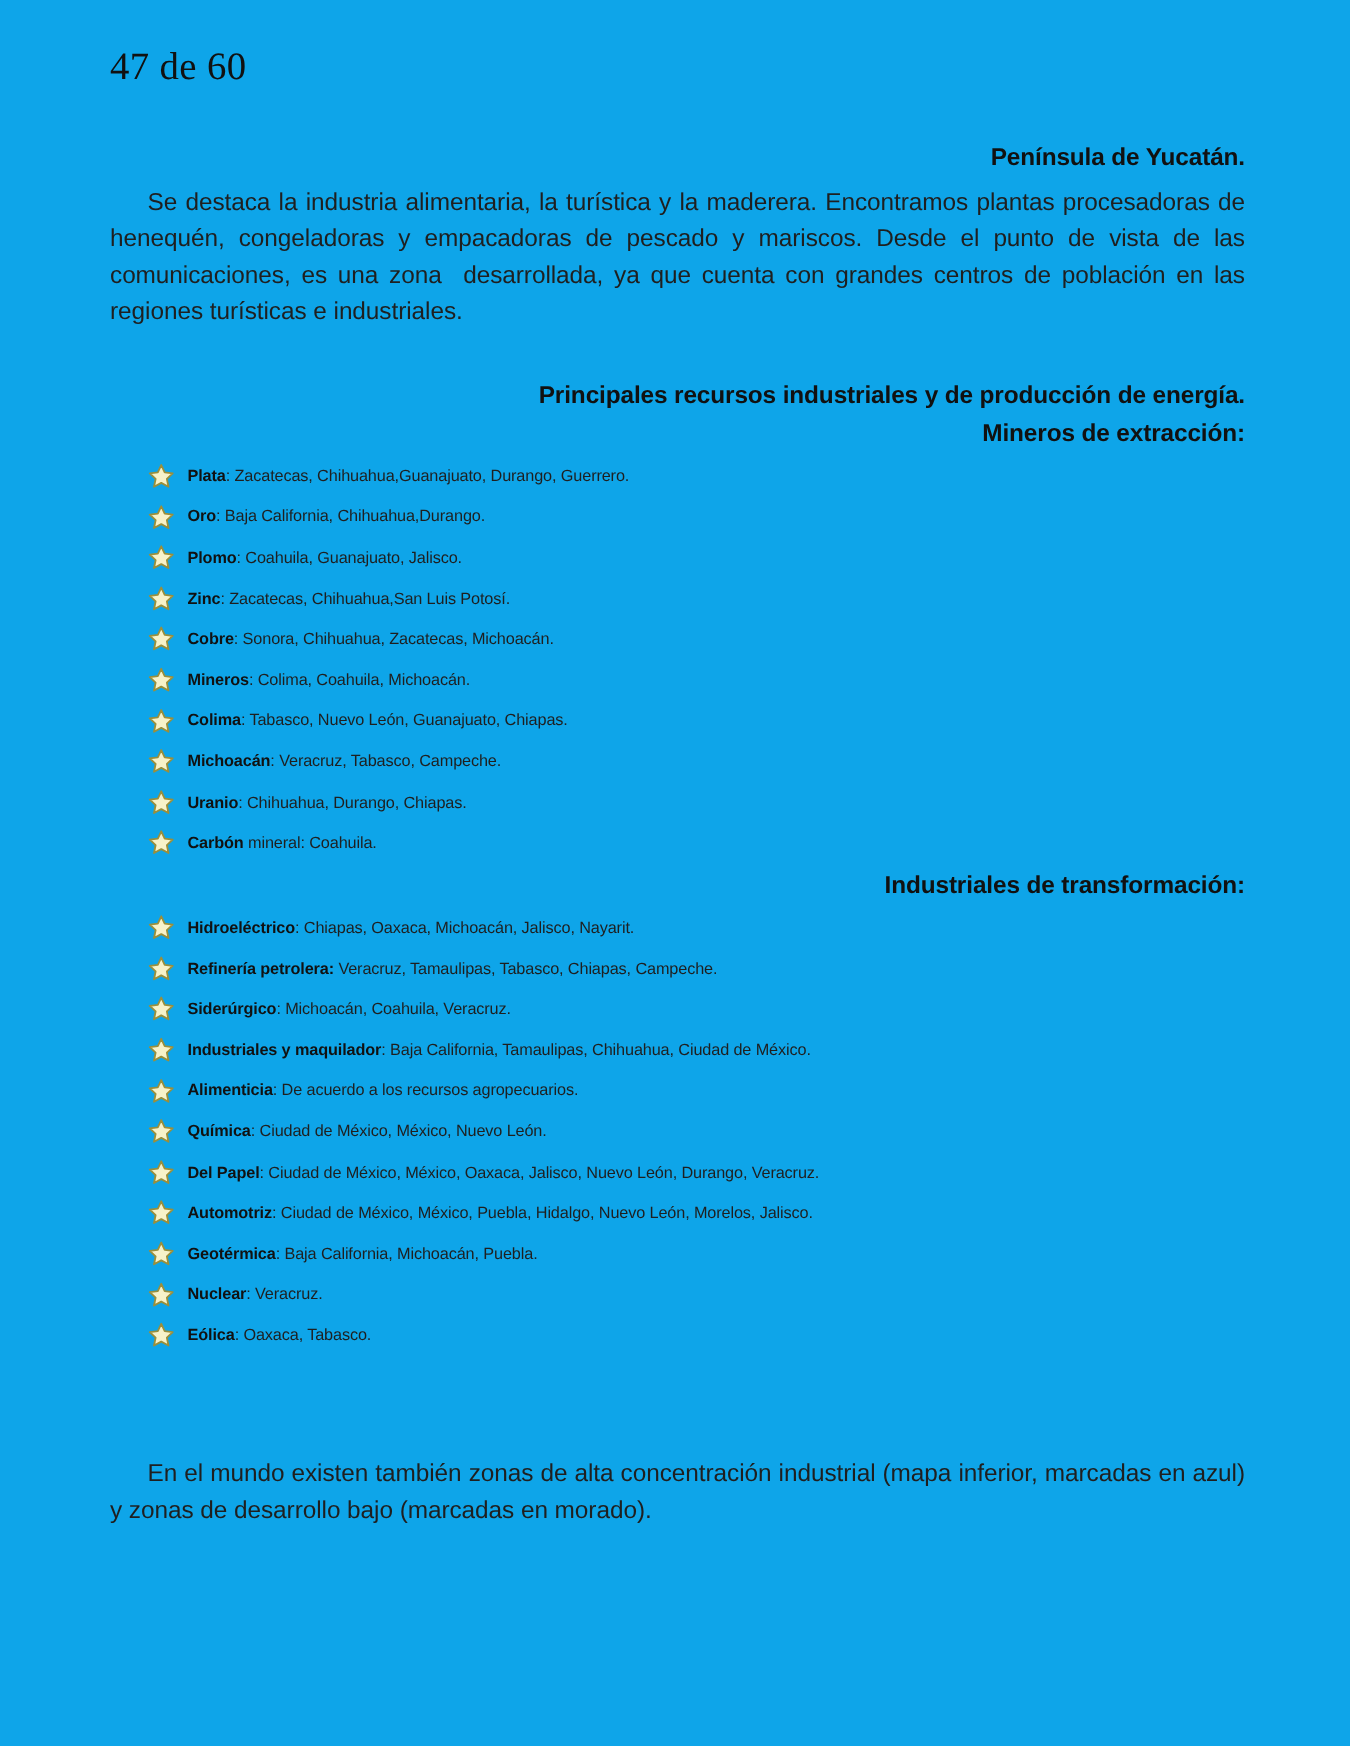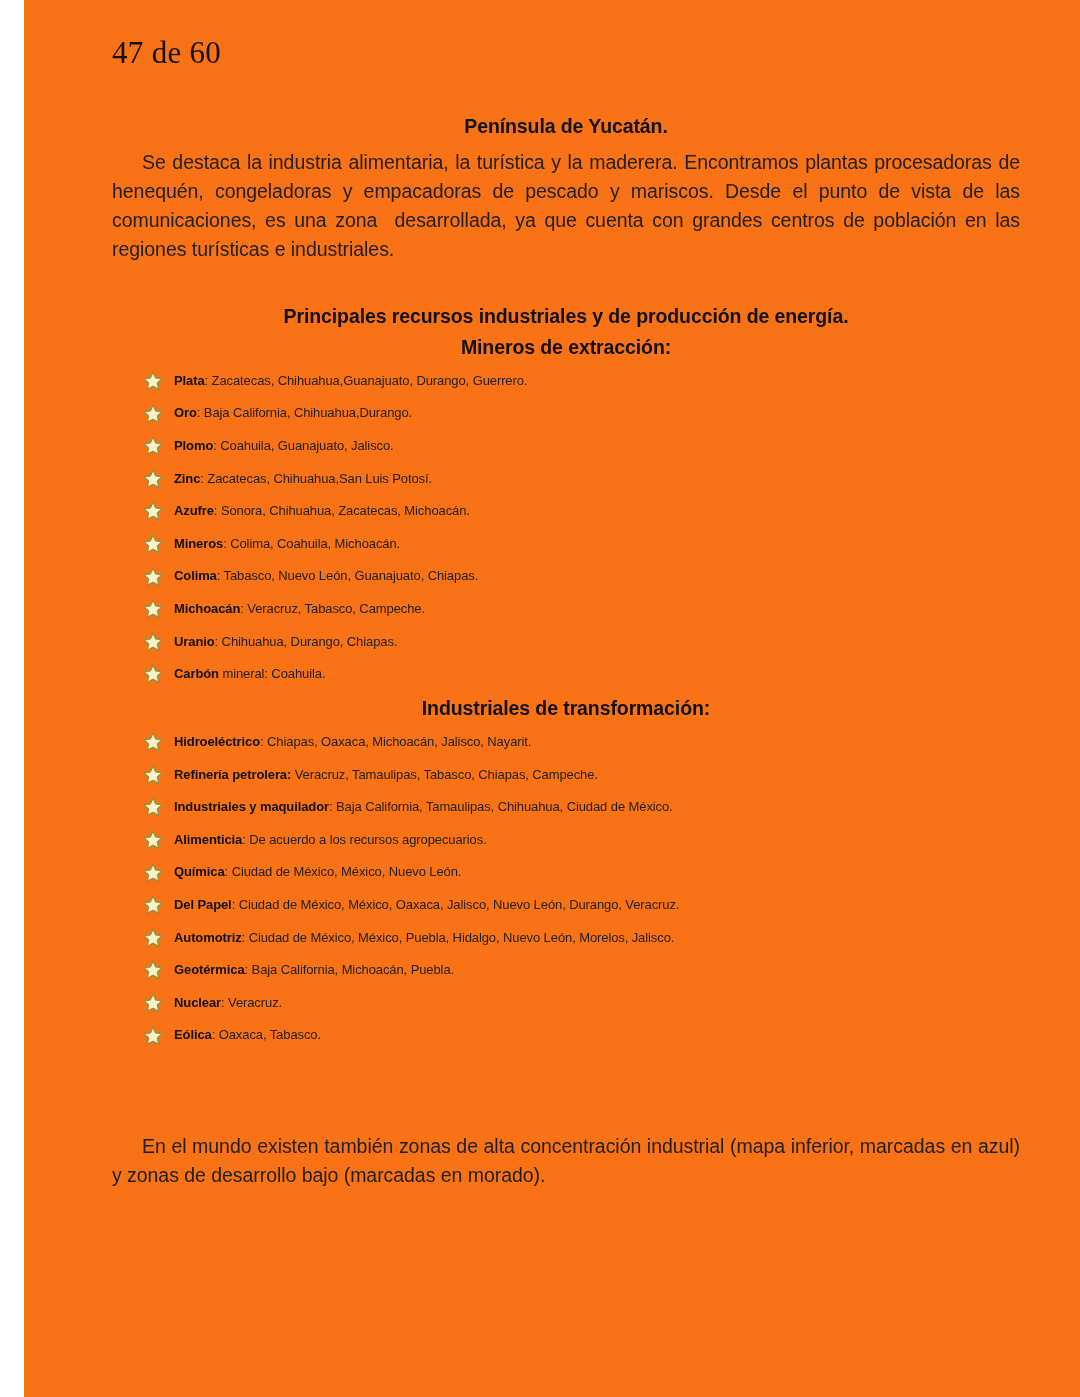--- a/index.html
+++ b/index.html
@@ -12,22 +12,21 @@
     height: 1397px;
     position: relative;
     font-family: "Liberation Sans", sans-serif;
     color: #1a1a1a;
     overflow: hidden;
   }
 
   .page {
     position: absolute;
     inset: 0;
-    background: #f97316;
-    margin-left: 24px;
+    background: #0ea5e9;
   }
 
   
   .page-number {
     position: absolute;
     left: 88px;
     top: 36px;
     font-family: "Liberation Serif", serif;
     font-size: 31px;
     line-height: 1.1;
@@ -37,21 +36,21 @@
 
   
   .content {
     position: absolute;
     left: 88px;
     top: 112px;
     width: 908px;
   }
 
   .heading {
-    text-align: center;
+    text-align: right;
     font-weight: bold;
     font-size: 19.5px;
     line-height: 1.45;
     color: #111111;
     letter-spacing: -0.1px;
   }
 
   .heading-yucatan { margin: 0 0 8px 0; }
 
   .para {
@@ -137,21 +136,21 @@
               <path d="M12 2.2 L15.0 8.6 L22.0 9.5 L16.9 14.3 L18.3 21.2 L12 17.8 L5.7 21.2 L7.1 14.3 L2.0 9.5 L9.0 8.6 Z" fill="#f7f2c9" stroke="#9a8f3c" stroke-width="1.6" stroke-linejoin="round"></path>
             </svg></span><span class="term">Oro</span><span class="rest">: Baja California, Chihuahua,Durango.</span></li>
         <li><span class="star-icon"><svg viewBox="0 0 24 24" width="22" height="22" aria-hidden="true">
               <path d="M12 2.2 L15.0 8.6 L22.0 9.5 L16.9 14.3 L18.3 21.2 L12 17.8 L5.7 21.2 L7.1 14.3 L2.0 9.5 L9.0 8.6 Z" fill="#f7f2c9" stroke="#9a8f3c" stroke-width="1.6" stroke-linejoin="round"></path>
             </svg></span><span class="term">Plomo</span><span class="rest">: Coahuila, Guanajuato, Jalisco.</span></li>
         <li><span class="star-icon"><svg viewBox="0 0 24 24" width="22" height="22" aria-hidden="true">
               <path d="M12 2.2 L15.0 8.6 L22.0 9.5 L16.9 14.3 L18.3 21.2 L12 17.8 L5.7 21.2 L7.1 14.3 L2.0 9.5 L9.0 8.6 Z" fill="#f7f2c9" stroke="#9a8f3c" stroke-width="1.6" stroke-linejoin="round"></path>
             </svg></span><span class="term">Zinc</span><span class="rest">: Zacatecas, Chihuahua,San Luis Potosí.</span></li>
         <li><span class="star-icon"><svg viewBox="0 0 24 24" width="22" height="22" aria-hidden="true">
               <path d="M12 2.2 L15.0 8.6 L22.0 9.5 L16.9 14.3 L18.3 21.2 L12 17.8 L5.7 21.2 L7.1 14.3 L2.0 9.5 L9.0 8.6 Z" fill="#f7f2c9" stroke="#9a8f3c" stroke-width="1.6" stroke-linejoin="round"></path>
-            </svg></span><span class="term">Azufre</span><span class="rest">: Sonora, Chihuahua, Zacatecas, Michoacán.</span></li>
+            </svg></span><span class="term">Cobre</span><span class="rest">: Sonora, Chihuahua, Zacatecas, Michoacán.</span></li>
         <li><span class="star-icon"><svg viewBox="0 0 24 24" width="22" height="22" aria-hidden="true">
               <path d="M12 2.2 L15.0 8.6 L22.0 9.5 L16.9 14.3 L18.3 21.2 L12 17.8 L5.7 21.2 L7.1 14.3 L2.0 9.5 L9.0 8.6 Z" fill="#f7f2c9" stroke="#9a8f3c" stroke-width="1.6" stroke-linejoin="round"></path>
             </svg></span><span class="term">Mineros</span><span class="rest">: Colima, Coahuila, Michoacán.</span></li>
         <li><span class="star-icon"><svg viewBox="0 0 24 24" width="22" height="22" aria-hidden="true">
               <path d="M12 2.2 L15.0 8.6 L22.0 9.5 L16.9 14.3 L18.3 21.2 L12 17.8 L5.7 21.2 L7.1 14.3 L2.0 9.5 L9.0 8.6 Z" fill="#f7f2c9" stroke="#9a8f3c" stroke-width="1.6" stroke-linejoin="round"></path>
             </svg></span><span class="term">Colima</span><span class="rest">: Tabasco, Nuevo León, Guanajuato, Chiapas.</span></li>
         <li><span class="star-icon"><svg viewBox="0 0 24 24" width="22" height="22" aria-hidden="true">
               <path d="M12 2.2 L15.0 8.6 L22.0 9.5 L16.9 14.3 L18.3 21.2 L12 17.8 L5.7 21.2 L7.1 14.3 L2.0 9.5 L9.0 8.6 Z" fill="#f7f2c9" stroke="#9a8f3c" stroke-width="1.6" stroke-linejoin="round"></path>
             </svg></span><span class="term">Michoacán</span><span class="rest">: Veracruz, Tabasco, Campeche.</span></li>
         <li><span class="star-icon"><svg viewBox="0 0 24 24" width="22" height="22" aria-hidden="true">
@@ -166,20 +165,23 @@
 
     <ul class="star-list" id="list-transformacion">
         <li><span class="star-icon"><svg viewBox="0 0 24 24" width="22" height="22" aria-hidden="true">
               <path d="M12 2.2 L15.0 8.6 L22.0 9.5 L16.9 14.3 L18.3 21.2 L12 17.8 L5.7 21.2 L7.1 14.3 L2.0 9.5 L9.0 8.6 Z" fill="#f7f2c9" stroke="#9a8f3c" stroke-width="1.6" stroke-linejoin="round"></path>
             </svg></span><span class="term">Hidroeléctrico</span><span class="rest">: Chiapas, Oaxaca, Michoacán, Jalisco, Nayarit.</span></li>
         <li><span class="star-icon"><svg viewBox="0 0 24 24" width="22" height="22" aria-hidden="true">
               <path d="M12 2.2 L15.0 8.6 L22.0 9.5 L16.9 14.3 L18.3 21.2 L12 17.8 L5.7 21.2 L7.1 14.3 L2.0 9.5 L9.0 8.6 Z" fill="#f7f2c9" stroke="#9a8f3c" stroke-width="1.6" stroke-linejoin="round"></path>
             </svg></span><span class="term">Refinería petrolera:</span><span class="rest"> Veracruz, Tamaulipas, Tabasco, Chiapas, Campeche.</span></li>
         <li><span class="star-icon"><svg viewBox="0 0 24 24" width="22" height="22" aria-hidden="true">
               <path d="M12 2.2 L15.0 8.6 L22.0 9.5 L16.9 14.3 L18.3 21.2 L12 17.8 L5.7 21.2 L7.1 14.3 L2.0 9.5 L9.0 8.6 Z" fill="#f7f2c9" stroke="#9a8f3c" stroke-width="1.6" stroke-linejoin="round"></path>
+            </svg></span><span class="term">Siderúrgico</span><span class="rest">: Michoacán, Coahuila, Veracruz.</span></li>
+        <li><span class="star-icon"><svg viewBox="0 0 24 24" width="22" height="22" aria-hidden="true">
+              <path d="M12 2.2 L15.0 8.6 L22.0 9.5 L16.9 14.3 L18.3 21.2 L12 17.8 L5.7 21.2 L7.1 14.3 L2.0 9.5 L9.0 8.6 Z" fill="#f7f2c9" stroke="#9a8f3c" stroke-width="1.6" stroke-linejoin="round"></path>
             </svg></span><span class="term">Industriales y maquilador</span><span class="rest">: Baja California, Tamaulipas, Chihuahua, Ciudad de México.</span></li>
         <li><span class="star-icon"><svg viewBox="0 0 24 24" width="22" height="22" aria-hidden="true">
               <path d="M12 2.2 L15.0 8.6 L22.0 9.5 L16.9 14.3 L18.3 21.2 L12 17.8 L5.7 21.2 L7.1 14.3 L2.0 9.5 L9.0 8.6 Z" fill="#f7f2c9" stroke="#9a8f3c" stroke-width="1.6" stroke-linejoin="round"></path>
             </svg></span><span class="term">Alimenticia</span><span class="rest">: De acuerdo a los recursos agropecuarios.</span></li>
         <li><span class="star-icon"><svg viewBox="0 0 24 24" width="22" height="22" aria-hidden="true">
               <path d="M12 2.2 L15.0 8.6 L22.0 9.5 L16.9 14.3 L18.3 21.2 L12 17.8 L5.7 21.2 L7.1 14.3 L2.0 9.5 L9.0 8.6 Z" fill="#f7f2c9" stroke="#9a8f3c" stroke-width="1.6" stroke-linejoin="round"></path>
             </svg></span><span class="term">Química</span><span class="rest">: Ciudad de México, México, Nuevo León.</span></li>
         <li><span class="star-icon"><svg viewBox="0 0 24 24" width="22" height="22" aria-hidden="true">
               <path d="M12 2.2 L15.0 8.6 L22.0 9.5 L16.9 14.3 L18.3 21.2 L12 17.8 L5.7 21.2 L7.1 14.3 L2.0 9.5 L9.0 8.6 Z" fill="#f7f2c9" stroke="#9a8f3c" stroke-width="1.6" stroke-linejoin="round"></path>
             </svg></span><span class="term">Del Papel</span><span class="rest">: Ciudad de México, México, Oaxaca, Jalisco, Nuevo León, Durango, Veracruz.</span></li>

